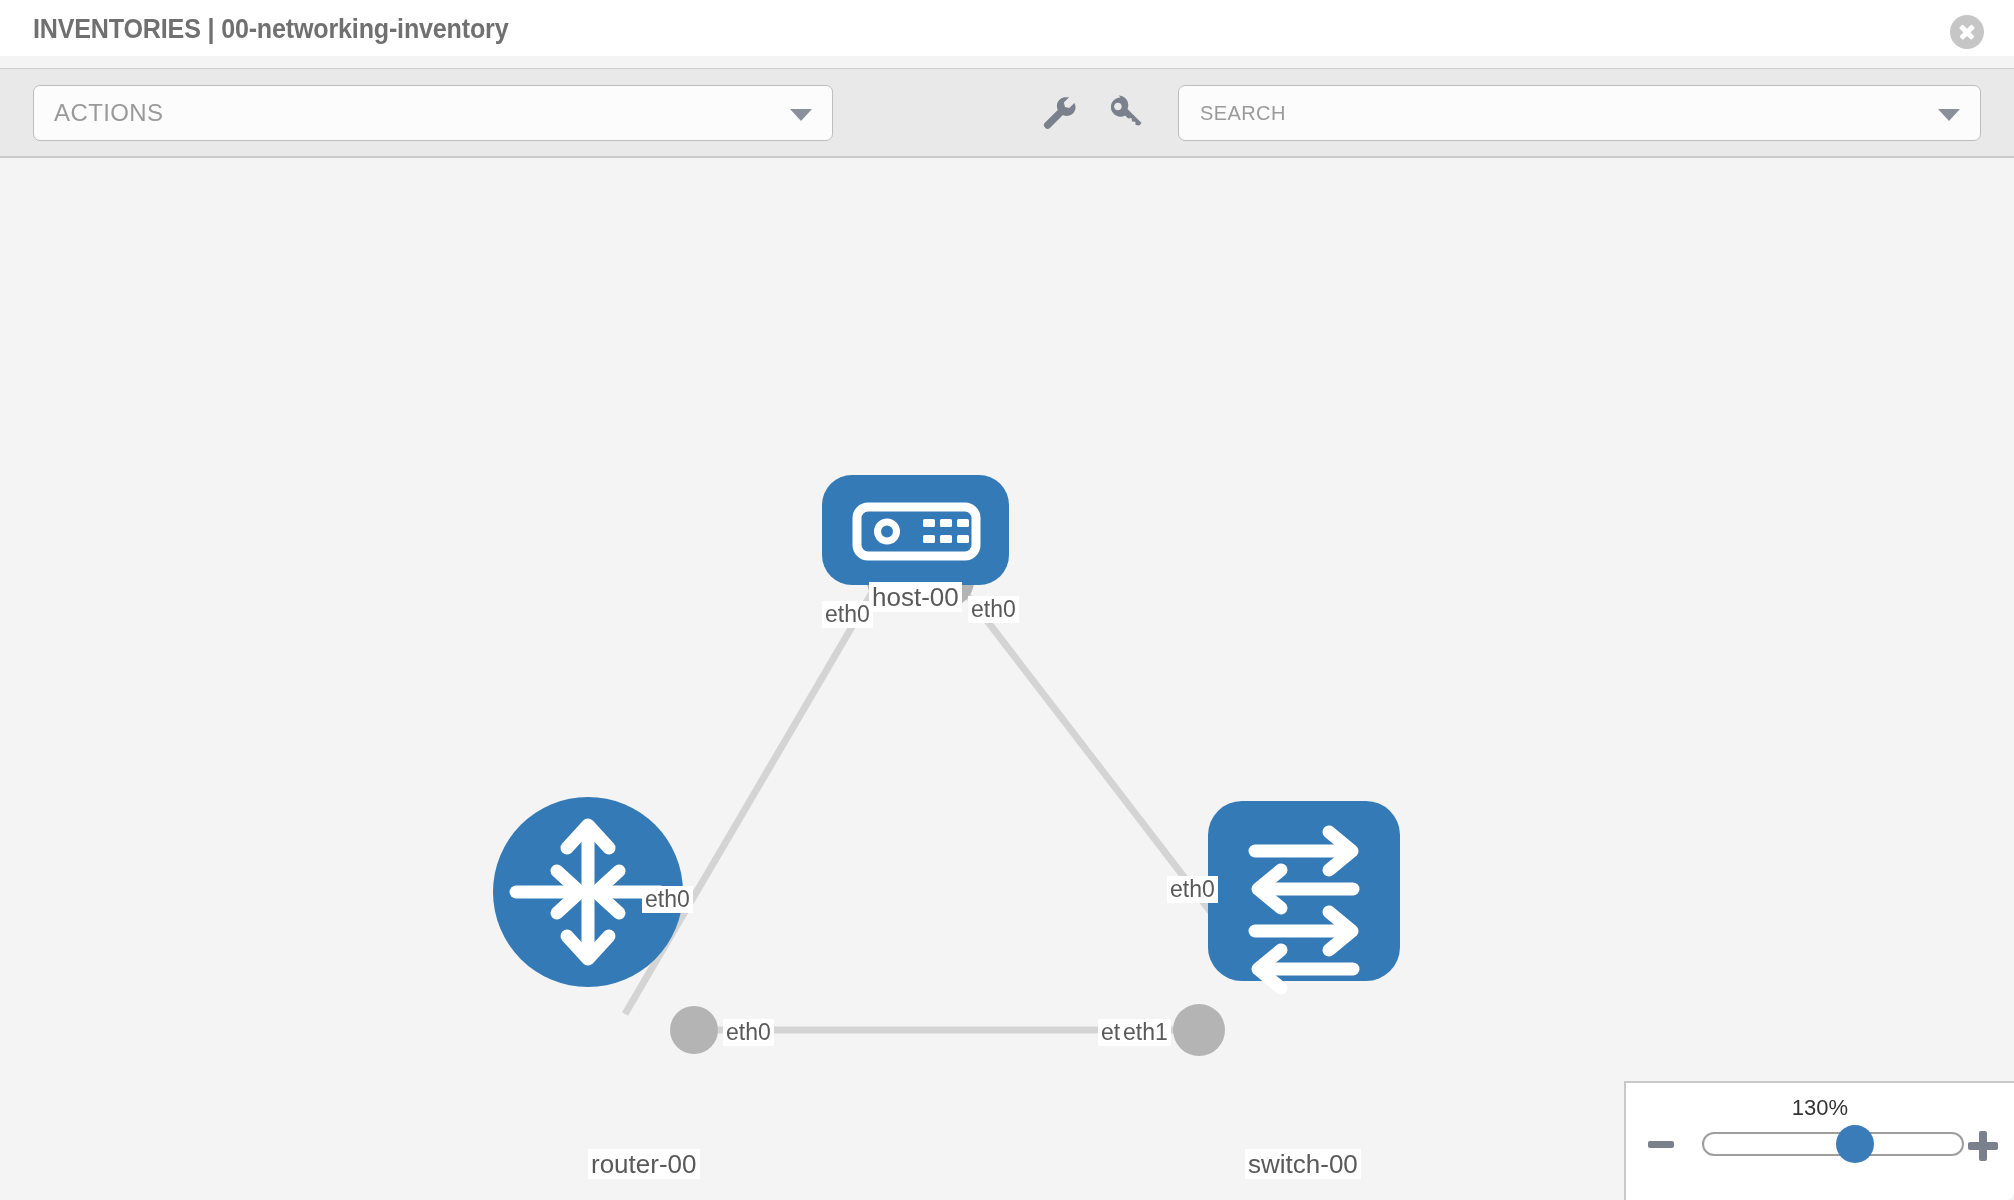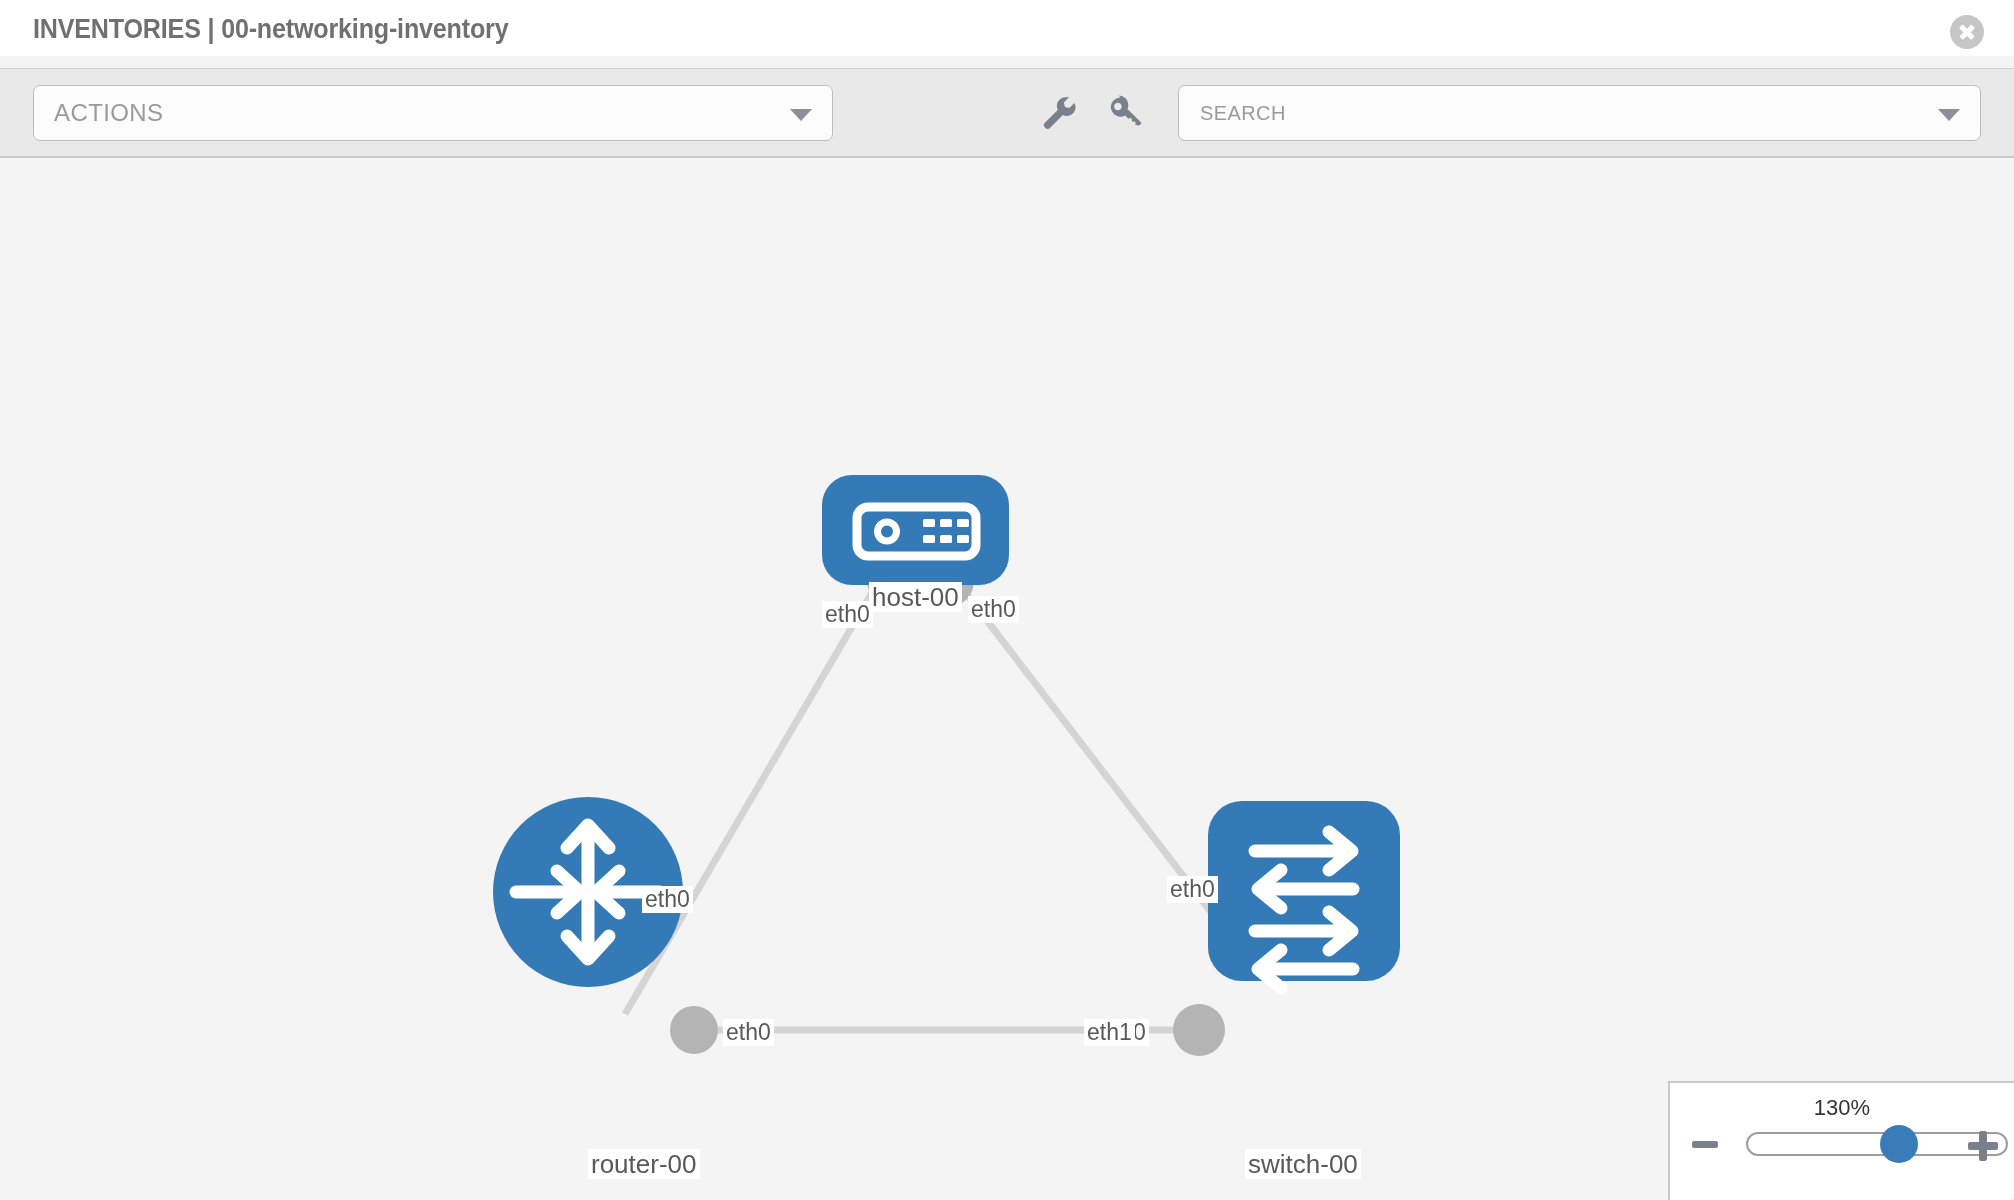--- a/index.html
+++ b/index.html
@@ -104,21 +104,21 @@
     white-space: nowrap;
     line-height: 1.0;
     padding: 2px 3px;
   }
   .nlabel.host   { font-size: 26px; }
   .nlabel.iface  { font-size: 23px; }
 
   
   .zoom-panel {
     position: absolute; right: 0; bottom: 0;
-    width: 346px; height: 119px;
+    width: 390px; height: 119px;
     background: #ffffff;
     border-top: 2px solid #c9c9c9;
     border-left: 2px solid #c9c9c9;
   }
   .zoom-value {
     position: absolute; top: 12px; left: 0; right: 0;
     text-align: center; font-size: 22px; color: #333;
   }
   .zoom-minus, .zoom-plus {
     position: absolute; top: 48px; cursor: pointer; color: #7b818c;
@@ -258,21 +258,21 @@
           </g>
         </g>
       </svg>
 
       <div class="nlabel iface" style="left:822px; top:442px;">eth0</div>
       <div class="nlabel iface" style="left:968px; top:437px;">eth0</div>
       <div class="nlabel iface" style="left:642px; top:727px;">eth0</div>
       <div class="nlabel iface" style="left:1167px; top:717px;">eth0</div>
       <div class="nlabel iface" style="left:723px; top:860px;">eth0</div>
       <div class="nlabel iface" style="left:1098px; top:860px;">eth0</div>
-      <div class="nlabel iface" style="left:1084px; top:860px;text-align:center;">eth1</div>
+      <div class="nlabel iface" style="left:1120px; top:860px;text-align:center;">eth1</div>
 
       <div class="nlabel host" style="left:869px; top:423px;">host-00</div>
       <div class="nlabel host" style="left:546px; top:990px;margin-left:42px;">router-00</div>
       <div class="nlabel host" style="left:1245px; top:990px;">switch-00</div>
     </div>
 
     <div class="zoom-panel">
       <div class="zoom-value">130%</div>
       <div class="zoom-minus"></div>
       <div class="zoom-track">

